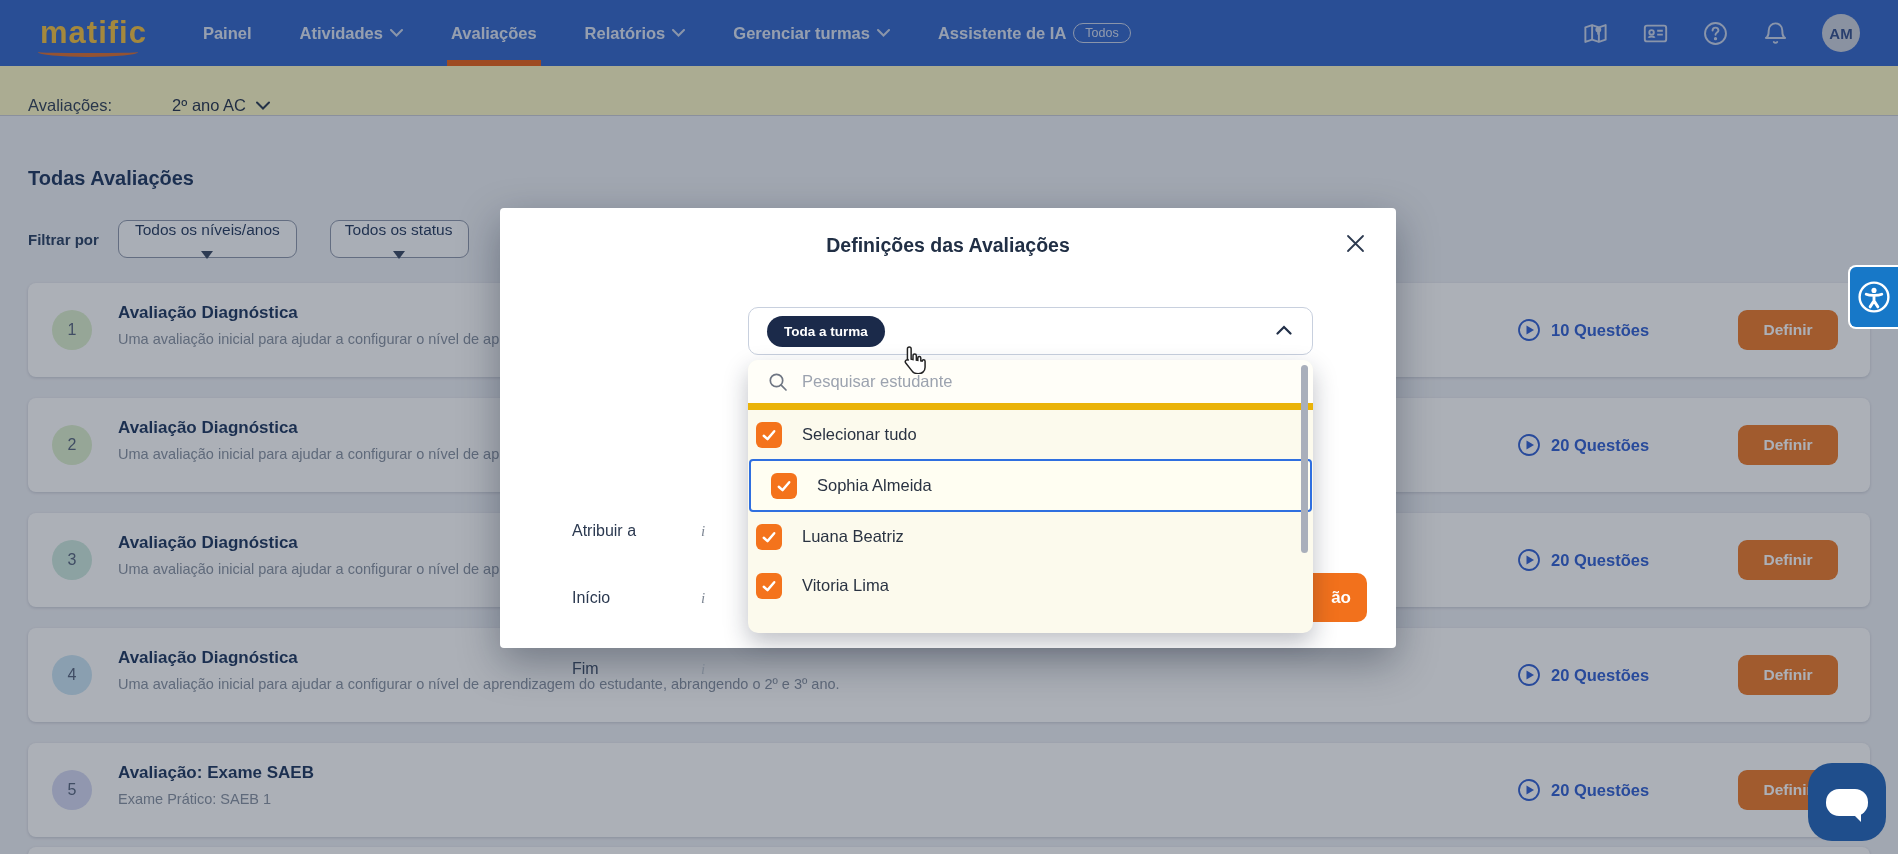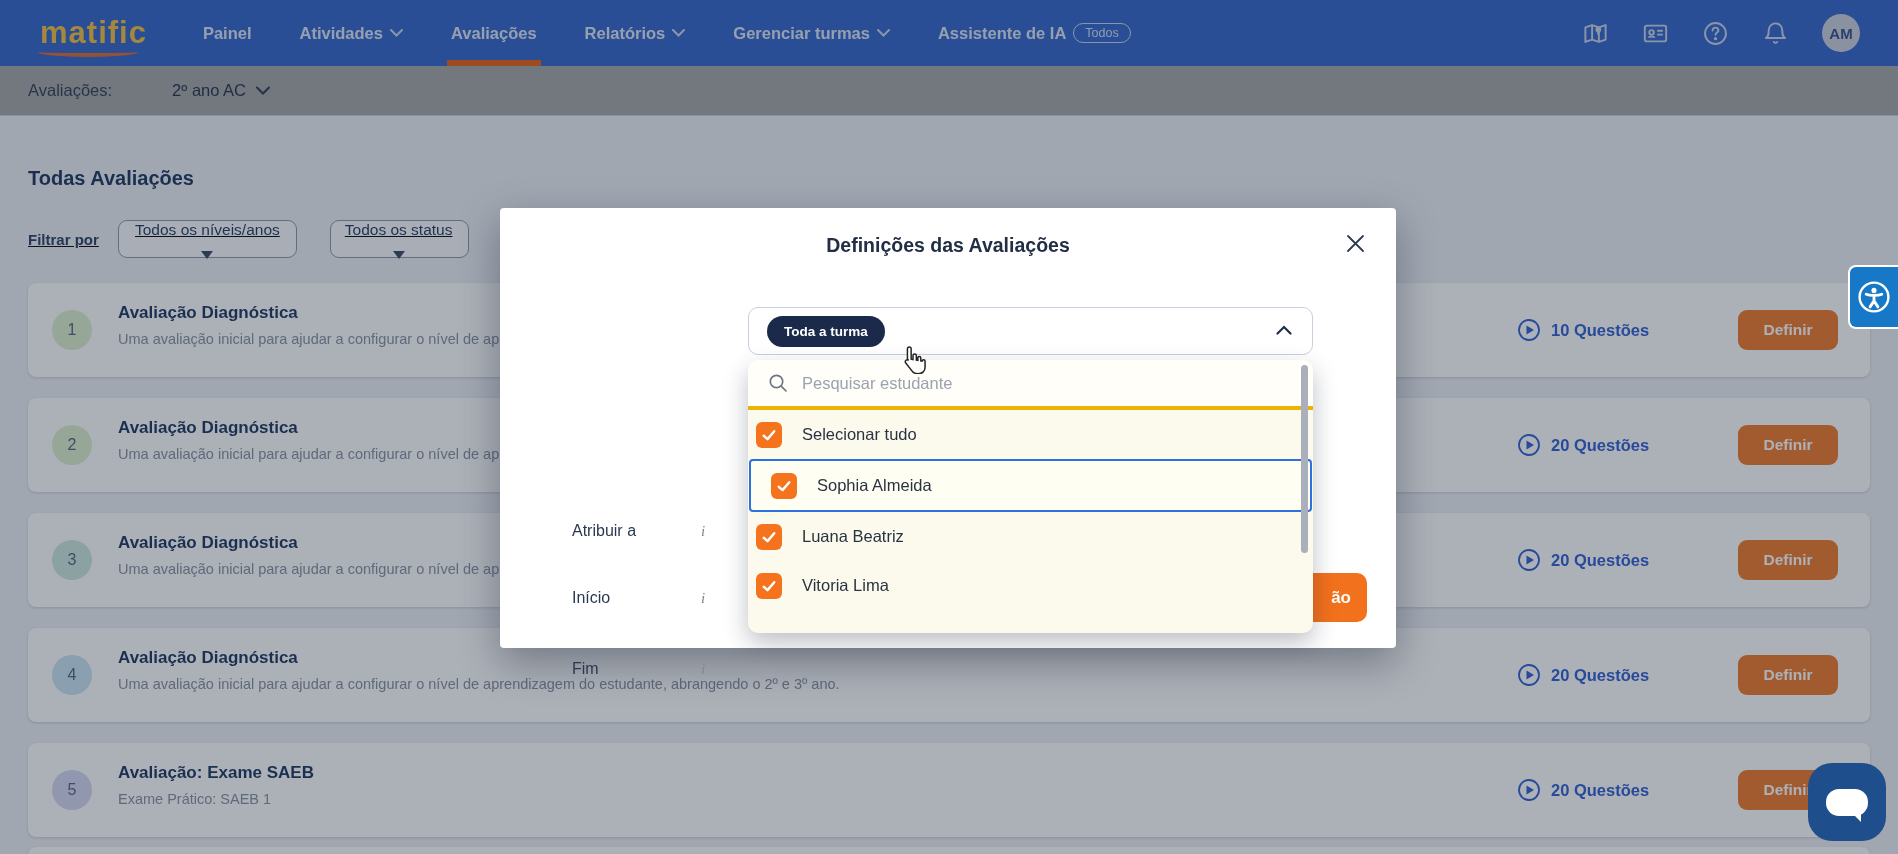--- a/index.html
+++ b/index.html
@@ -14,27 +14,27 @@
   .logo-swoosh { position:absolute; left:-2px; bottom:-6px; width:100px; height:10px; border-bottom:4px solid #D96A2B; border-radius:50%; }
   .nav-items { display:flex; align-items:center; gap:48px; height:100%; }
   .nav-item { position:relative; display:flex; align-items:center; gap:7px; height:100%; color:#DCE4F2; font-size:16.5px; font-weight:bold; cursor:pointer; }
   .nav-item.active::after { content:""; position:absolute; left:-4px; right:-4px; bottom:0; height:6px; background:#E85D0F; }
   .beta { border:1.5px solid #C9D4EA; border-radius:13px; padding:2px 11px; font-size:12.5px; font-weight:normal; color:#D5DEF0; }
   .nav-right { position:absolute; right:38px; top:0; height:66px; display:flex; align-items:center; gap:33px; }
   .nav-ic { width:27px; height:27px; display:block; cursor:pointer; }
   .avatar { width:38px; height:38px; border-radius:50%; background:#C9CFDC; color:#2D4A8A; font-weight:bold; font-size:15px; display:flex; align-items:center; justify-content:center; cursor:pointer; }
 
   
-  .subheader { position:absolute; top:66px; left:0; width:100%; height:50px; background:#a3a3a3; border-bottom:1px solid #C9CCD5; display:flex; align-items:center; }
+  .subheader { position:absolute; top:66px; left:0; width:100%; height:50px; background:#fef9c3; border-bottom:1px solid #C9CCD5; display:flex; align-items:flex-end; }
   .sub-label { margin-left:28px; font-size:16.5px; color:#2A3A52; }
   .class-select { margin-left:60px; display:flex; align-items:center; gap:10px; font-size:16.5px; color:#1C2B45; cursor:pointer; }
 
   
   .heading { position:absolute; left:28px; top:167px; font-size:20px; font-weight:bold; color:#163059; }
-  .filter-row { position:absolute; left:28px; top:220px; display:flex; align-items:center;text-decoration:underline; }
+  .filter-row { position:absolute; left:28px; top:220px; display:flex; align-items:center; }
   .filter-label { font-size:15px; font-weight:bold; color:#223A5E; width:90px; }
   .filter-btn { height:38px; display:flex; align-items:center; gap:12px; padding:0 16px; background:#FBFCFE; border:1.5px solid #8A94A8; border-radius:9px; font-size:15.5px; color:#1C3257; cursor:pointer;flex-direction:column; }
   .filter-btn + .filter-btn { margin-left:33px;padding-left:14px; }
   .tri { width:0; height:0; border-left:6px solid transparent; border-right:6px solid transparent; border-top:8px solid #32435E; }
 
   .row-card { position:absolute; left:28px; width:1842px; height:94px; background:#fff; border-radius:8px; box-shadow:0 1px 3px rgba(30,45,70,.18); }
   .row-badge { position:absolute; left:24px; top:27px; width:40px; height:40px; border-radius:50%; display:flex; align-items:center; justify-content:center; font-size:16px; color:#52607A; }
   .row-title { position:absolute; left:90px; top:20px; font-size:17px; font-weight:bold; color:#163059; }
   .row-desc { position:absolute; left:90px; top:48px; font-size:14.5px; color:#848E9E; width:1380px; white-space:nowrap; overflow:hidden; }
   .row-q { position:absolute; left:1489px; top:0; height:94px; display:flex; align-items:center; gap:10px; color:#2A5BD2; font-size:16.5px; font-weight:bold; cursor:pointer; }
@@ -48,21 +48,21 @@
   .modal-title { position:absolute; top:26px; left:0; width:100%; text-align:center; font-size:19.5px; font-weight:bold; color:#212F45; }
   .modal-close { position:absolute; top:22px; right:28px; width:26px; height:26px; cursor:pointer; display:flex; align-items:center; justify-content:center; }
   .fld-label { position:absolute; left:72px; font-size:16px; color:#2B3950; }
   .info-i { position:absolute; left:196px; width:14px; text-align:center; font-family:"Liberation Serif", serif; font-style:italic; font-size:15px; color:#7E8794; }
   .assign-select { position:absolute; left:248px; top:99px; width:565px; height:48px; border:1.5px solid #C8D0DE; border-radius:10px; background:#fff; cursor:pointer; z-index:3; }
   .chip { position:absolute; left:18px; top:8px; height:31px; border-radius:16px; background:#1B2A4A; color:#fff; font-size:13.5px; font-weight:bold; display:flex; align-items:center; padding:0 17px; }
   .chev-up { position:absolute; right:20px; top:17px; }
   .cursor-hand { position:absolute; left:400px; top:136px; z-index:8; }
 
   .dd-panel { position:absolute; left:248px; top:152px; width:565px; height:273px; background:#FCFAED; border-radius:10px; box-shadow:0 10px 24px rgba(20,30,50,.28); z-index:5; overflow:hidden; }
-  .dd-search { height:50px; background:#FFFEF8; border-bottom:4px solid #eab308; display:flex; align-items:center; padding:0 20px; gap:14px; }
+  .dd-search { height:50px; background:#FFFEF8; border-bottom:7px solid #eab308; display:flex; align-items:center; padding:0 20px; gap:14px; }
   .dd-search input { border:none; outline:none; background:transparent; font-size:16.5px; color:#333; font-family:inherit; width:420px; }
   .dd-search input::placeholder { color:#9CA3AF; }
   .dd-item { display:flex; align-items:center; height:49px; padding-left:8px; gap:20px; cursor:pointer; }
   .dd-item.focused { height:53px; border:2px solid #2F6FE0; border-radius:4px; background:#FFFEF2; margin:0 1px; padding-left:20px; }
   .cbx { width:26px; height:26px; border-radius:6px; background:#F4731C; display:flex; align-items:center; justify-content:center; flex:0 0 auto; }
   .dd-label { font-size:16.5px; color:#2A3342; }
   .dd-scrollbar { position:absolute; right:5px; top:5px; width:7px; height:188px; background:#A9AFBB; border-radius:4px; }
 
   .hidden-btn { position:absolute; left:699px; top:365px; width:168px; height:49px; background:#F2711C; border:none; border-radius:10px; color:#fff; font-size:17px; font-weight:bold; font-family:inherit; text-align:right; padding-right:16px; z-index:4; cursor:pointer; }
 

